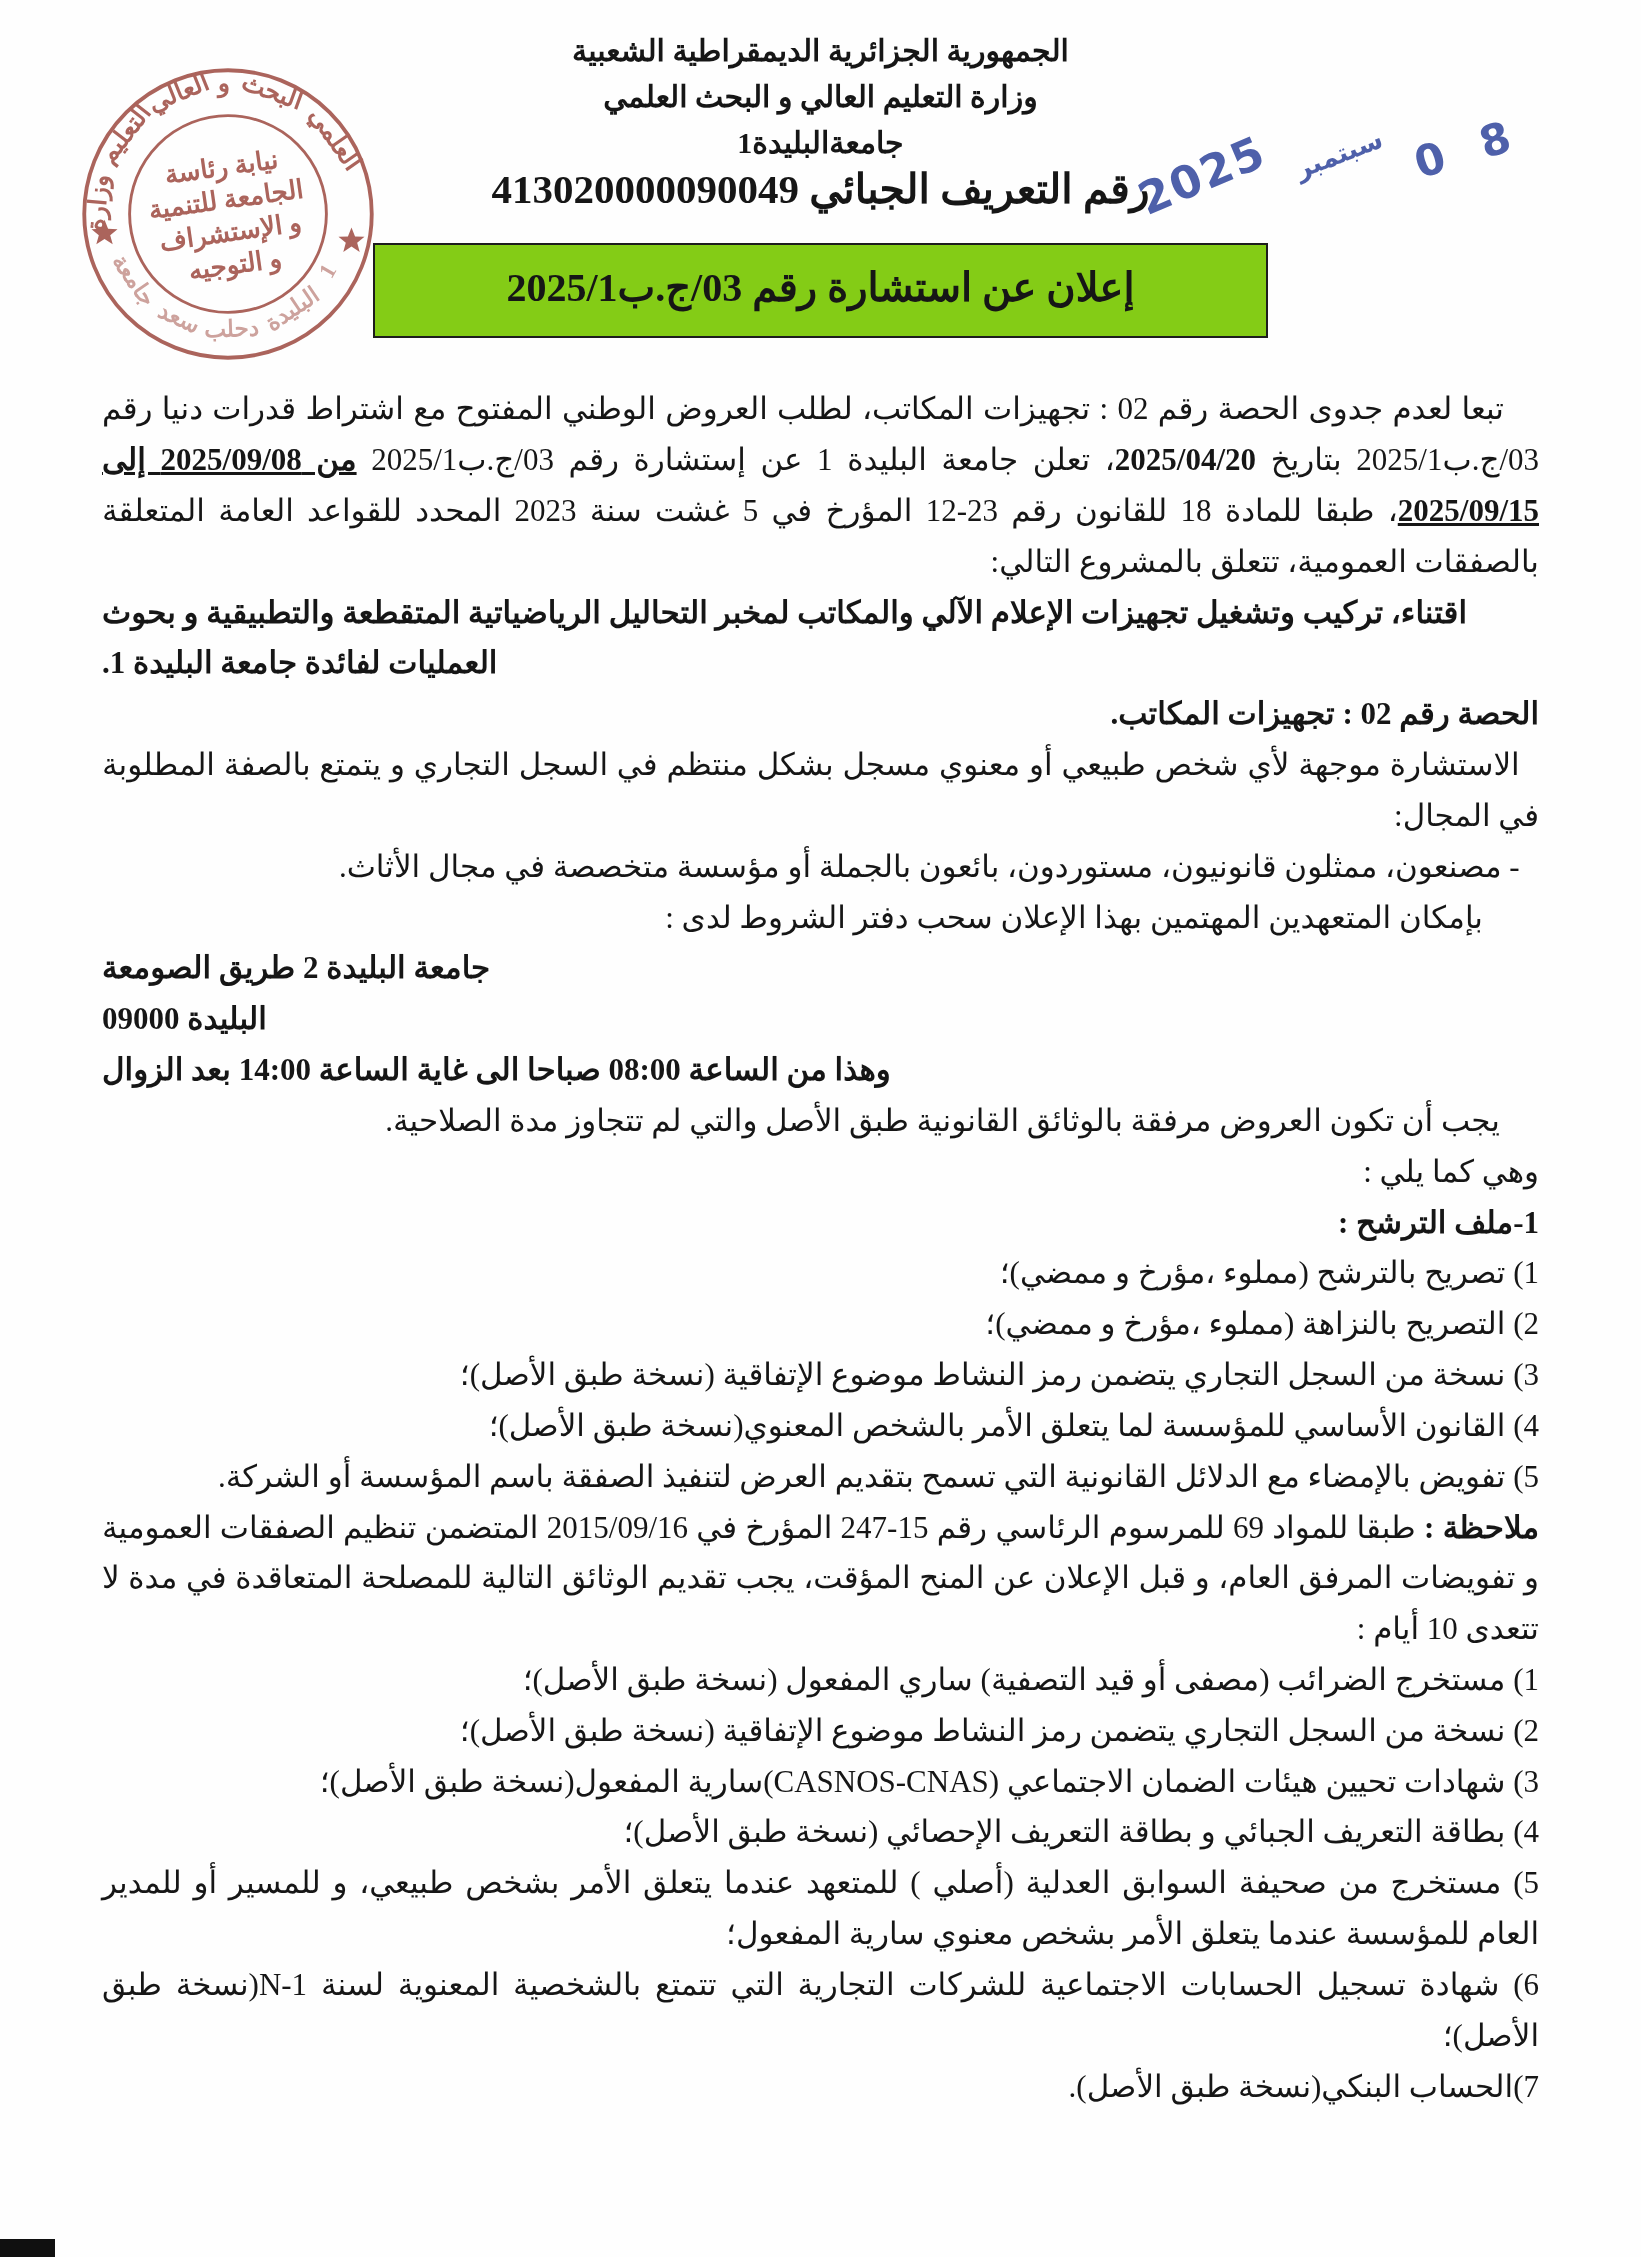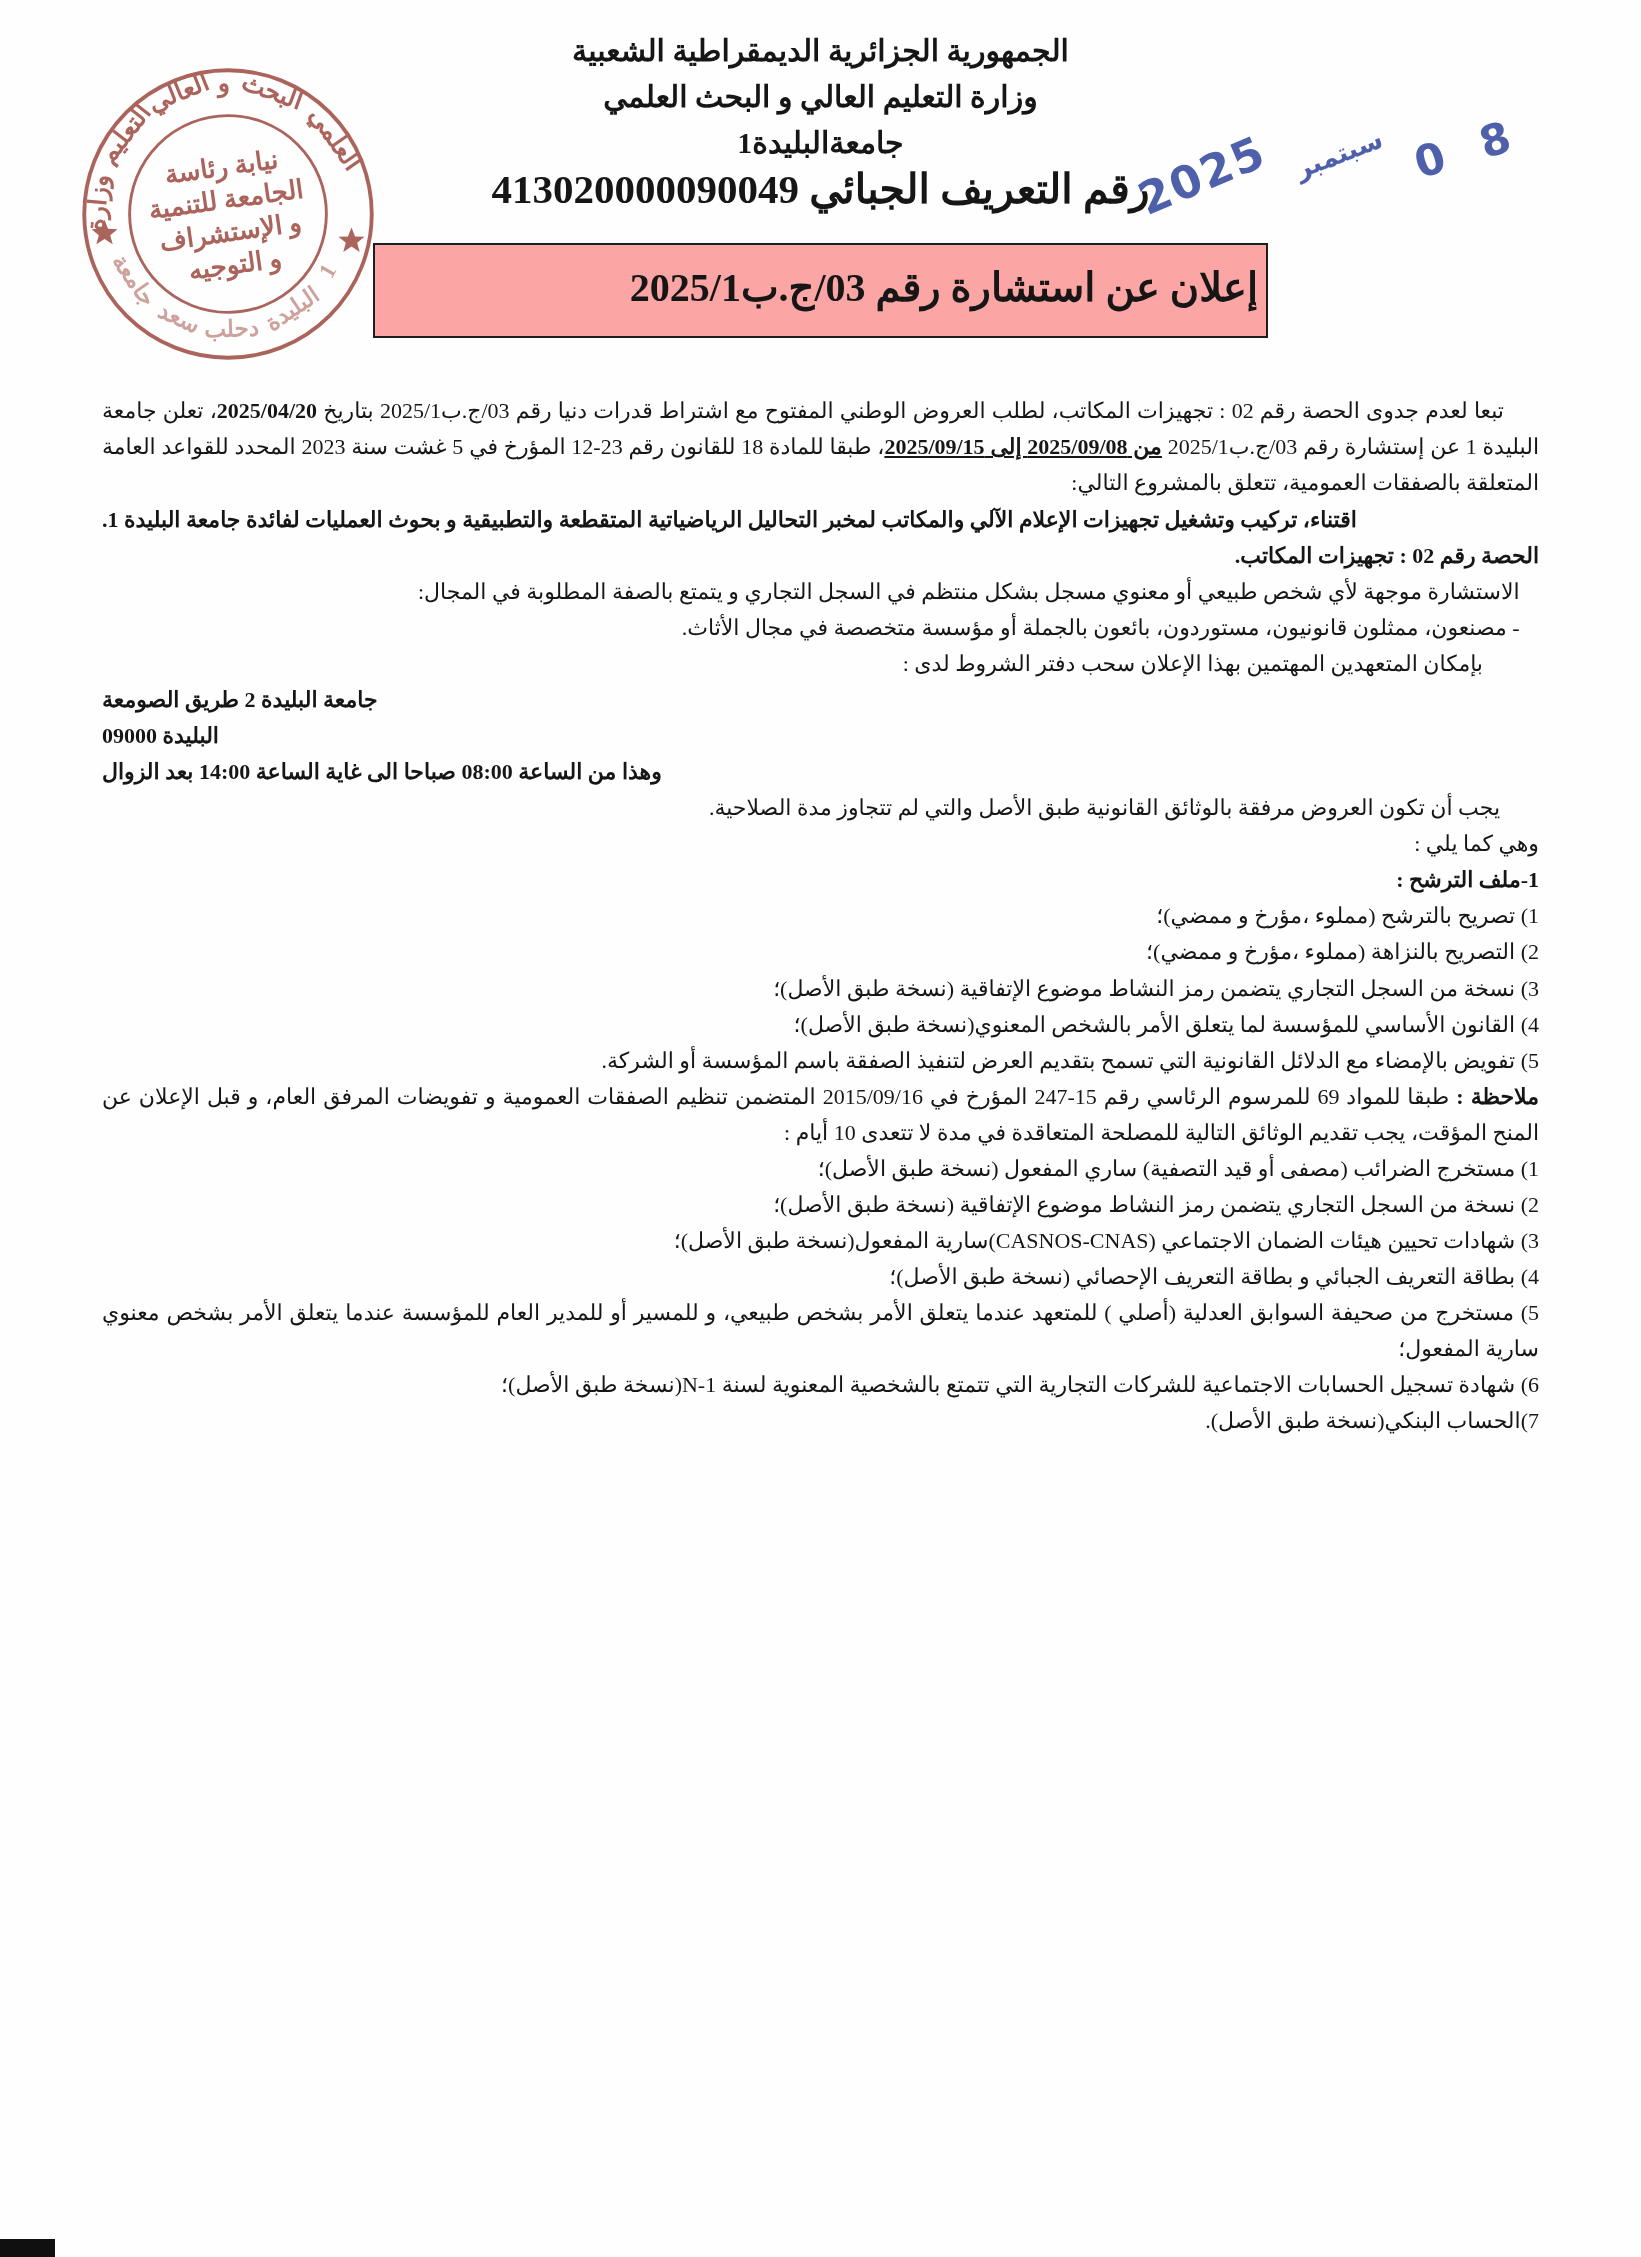--- a/index.html
+++ b/index.html
@@ -8,26 +8,26 @@
     background:#fefefe;direction:rtl;color:#161616;
     font-family:"Liberation Serif","DejaVu Serif",serif;
     overflow:hidden;
   }
   
   .doc-header{padding-top:28px;text-align:center;font-weight:bold;
     font-size:30px;line-height:46px;}
   .doc-header .tax{font-size:41px;}
   
   .title-box{
-    width:875px;margin:31px auto 16px;border:2.9px solid #1d1d1d;
-    padding:19.3px 7.7px 25px;
-    font-weight:bold;font-size:40px;background:#fca5a5;
+    width:875px;margin:31px auto 7px;border:2.9px solid #1d1d1d;
+    text-align:center;padding:19.3px 7.7px 25px;
+    font-weight:bold;font-size:40px;background:#84cc16;
   }
   
-  .body{padding:39px 102px 0;font-size:22px;line-height:1.64;text-align:right;}
+  .body{padding:39px 102px 0;font-size:31px;line-height:1.64;text-align:right;}
   .body p{margin:0;}
   .jus{text-align:justify;text-justify:inter-word;}
   .center{text-align:left;}
   .bold{font-weight:bold;}
   .ul{text-decoration:underline;}
   .ind1{text-indent:35px;}
   .ind2{text-indent:19.3px;}
   .ind3{text-indent:56px;}
   .ind4{text-indent:39px;}
   .mt6{margin-top:5.8px;}

